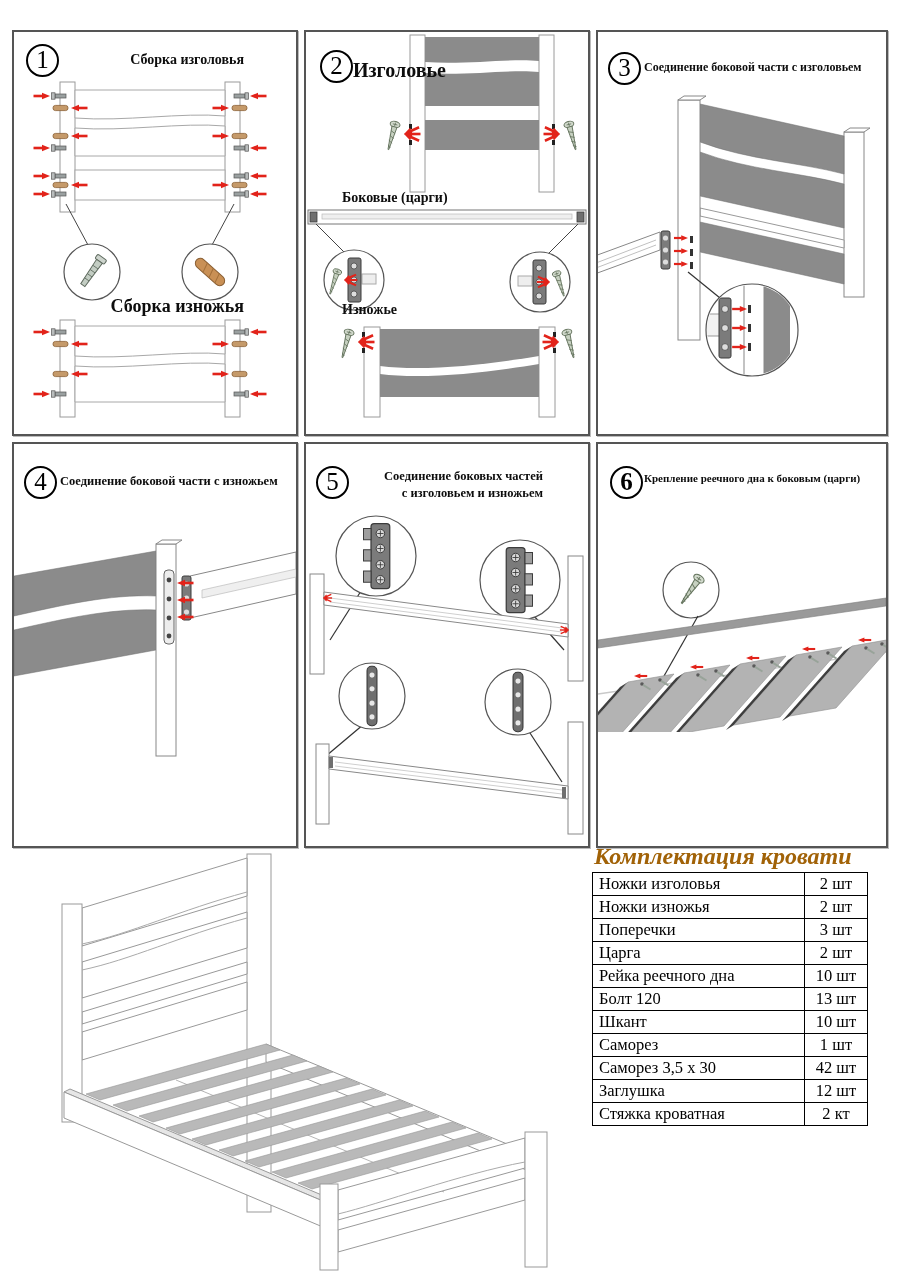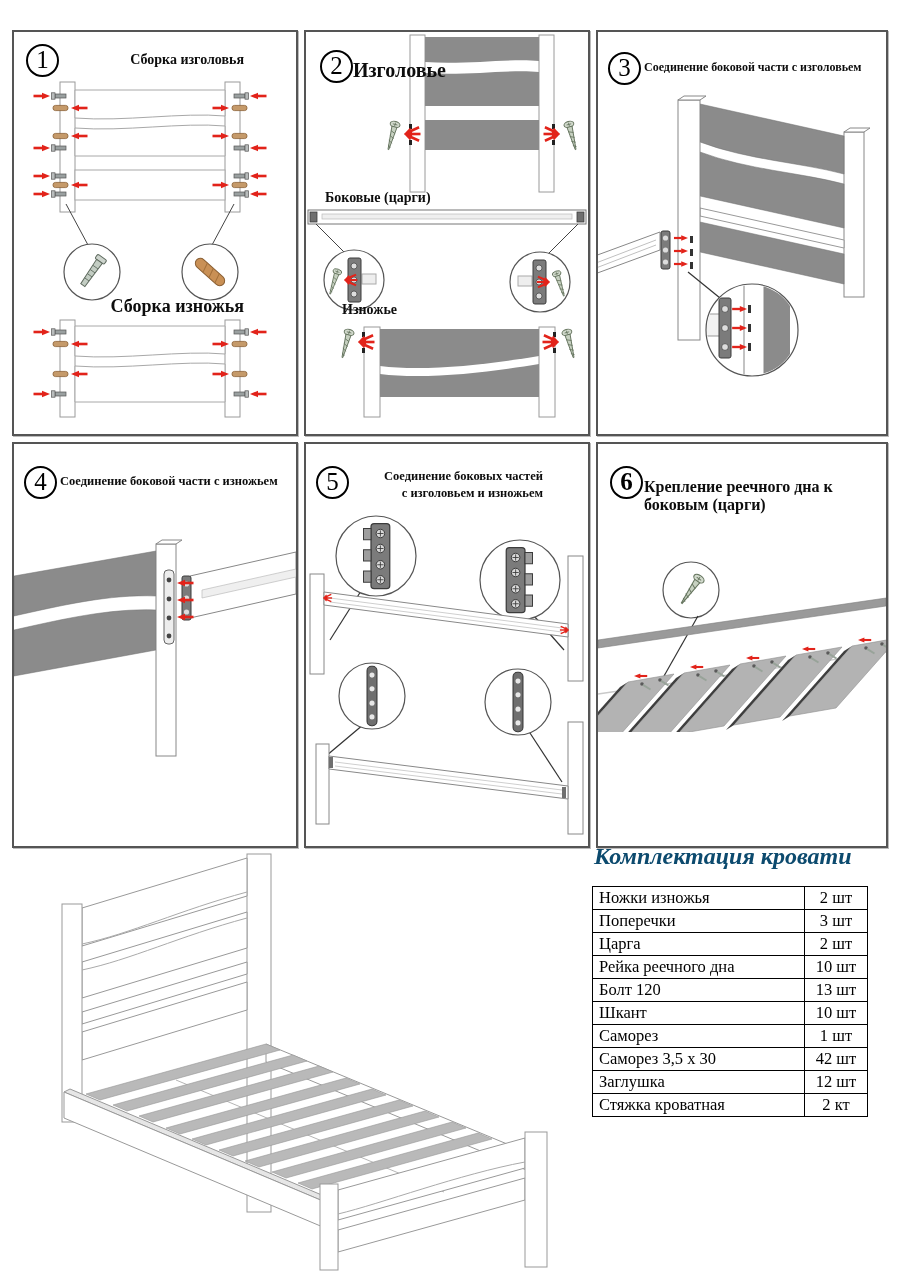--- a/index.html
+++ b/index.html
@@ -6,21 +6,21 @@
   .page{position:relative;width:900px;height:1280px;background:#fff;overflow:hidden;
         font-family:"Liberation Serif",serif;}
   .panel{position:absolute;background:#fff;border:2px solid #555;box-shadow:1px 1px 0 #bbb;}
   .panel svg{position:absolute;left:0;top:0;}
   .num{position:absolute;width:29px;height:29px;border:2px solid #000;border-radius:50%;
        text-align:center;font:25px/28px "Liberation Serif",serif;color:#000;background:#fff;z-index:3;}
   .num.bold{font-weight:bold;}
   .ptitle{position:absolute;font-family:"Liberation Serif",serif;font-weight:bold;color:#0d0d0d;z-index:3;}
   .t-center{text-align:right;}
   .parts{position:absolute;left:592px;top:843px;width:278px;}
-  .parts-title{font:bold italic 24px "Liberation Serif",serif;color:#0c4a6e;margin:0 0 16px 2px;}
+  .parts-title{font:bold italic 24px "Liberation Serif",serif;color:#a16207;margin:0 0 2px 2px;}
   table.parts-tbl{border-collapse:collapse;width:276px;background:#fff;}
   table.parts-tbl td{border:1.6px solid #000;font:16.5px "Liberation Serif",serif;color:#000;
        padding:1px 6px;height:19px;}
   table.parts-tbl td.qty{width:58px;text-align:center;padding:1px 2px;}
   .bedfig{position:absolute;left:20px;top:852px;}
 </style>
 </head>
 <body>
 
 <div class="page">
@@ -180,21 +180,21 @@
     <use href="#arrL" transform="translate(236,300)"></use>
         <use href="#arrL" transform="translate(215,312) rotate(180)"></use>
     <use href="#arrL" transform="translate(215,342) rotate(180)"></use>
         <use href="#arrL" transform="translate(236,362)"></use>
   </svg>
 </div>
 
 <div class="panel" style="left:304px;top:30px;width:282px;height:402px">
   <div class="num" style="left:14px;top:18px">2</div>
   <div class="ptitle" style="left:47px;top:27px;font-size:20px">Изголовье</div>
-  <div class="ptitle" style="left:19px;top:158px;font-size:14px">Боковые (царги)</div>
+  <div class="ptitle" style="left:36px;top:158px;font-size:14px">Боковые (царги)</div>
   <div class="ptitle" style="left:36px;top:270px;font-size:14px">Изножье</div>
   <svg width="282" height="402" viewBox="0 0 282 402">
 
     <g fill="#fff" stroke="#9a9a9a">
           <rect x="104" y="3" width="15" height="157"></rect>
           <rect x="233" y="3" width="15" height="157"></rect>
         </g>
     <g fill="#8b8b8b">
       <path d="M119,5 H233 V29 C205,26 160,33 119,30 Z"></path>
       <path d="M119,41 C160,44 205,37 233,40 L233,74 H119 Z"></path>
@@ -449,21 +449,21 @@
     </g>
     <g fill="#6f6f6f">
           <rect x="23" y="313" width="4" height="11"></rect>
           <rect x="256" y="343" width="4" height="11"></rect>
         </g>
   </svg>
 </div>
 
 <div class="panel" style="left:596px;top:442px;width:288px;height:402px">
   <div class="num bold" style="left:12px;top:22px">6</div>
-  <div class="ptitle" style="left:46px;top:34px;width:240px;font-size:16px">Крепление реечного дна к боковым (царги)</div>
+  <div class="ptitle" style="left:46px;top:28px;width:240px;font-size:11px">Крепление реечного дна к боковым (царги)</div>
   <svg width="288" height="402" viewBox="0 0 288 402">
 
     <circle cx="93" cy="146" r="28" fill="#fff" stroke="#555" stroke-width="1.2"></circle>
     <g>
           <use href="#screwBig" transform="translate(93,146) rotate(35) scale(1.15)"></use>
         </g>
     <line x1="100" y1="172" x2="66" y2="232" stroke="#333" stroke-width="1.2"></line>
 
     <polygon points="0,196 288,154 288,162 0,204" fill="#9a9a9a" stroke="#7d7d7d" stroke-width="0.6"></polygon>
     <line x1="0" y1="250" x2="288" y2="208" stroke="#c9c9c9" stroke-width="1.4"></line>
@@ -552,20 +552,24 @@
     <rect x="505" y="280" width="22" height="135"></rect>
   </g>
   <path d="M318,362 C360,352 440,322 505,310" stroke="#aaa" fill="none"></path>
 </svg>
 
 <div class="parts">
   <div class="parts-title">Комплектация кровати</div>
   <table class="parts-tbl">
     <tbody>
       <tr>
+            <td>Ножки изголовья</td>
+            <td class="qty">2 шт</td>
+          </tr>
+      <tr>
             <td>Ножки изножья</td>
             <td class="qty">2 шт</td>
           </tr>
       <tr>
             <td>Поперечки</td>
             <td class="qty">3 шт</td>
           </tr>
       <tr>
             <td>Царга</td>
             <td class="qty">2 шт</td>

